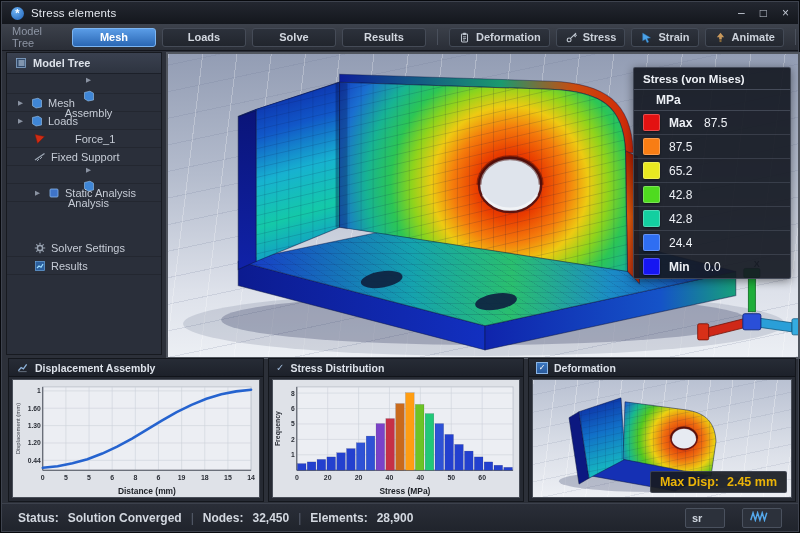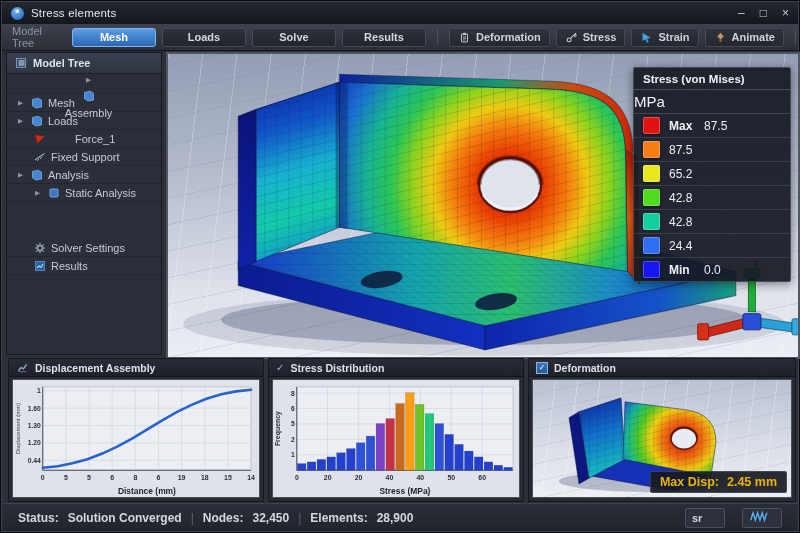--- a/index.html
+++ b/index.html
@@ -34,21 +34,21 @@
   .viewport{position:absolute;left:164px;top:50px;width:630px;height:303px;border:2px solid #51565f;overflow:hidden;
     background:
       repeating-linear-gradient(97deg, rgba(255,255,255,.26) 0 1px, rgba(0,0,0,0) 1px 34px),
       repeating-linear-gradient(-12deg, rgba(105,115,145,.16) 0 1px, rgba(0,0,0,0) 1px 26px),
       linear-gradient(180deg,#939db4 0%,#b4bccd 40%,#dde1ea 78%,#eceff4 100%);}
   .viewport svg.scene{position:absolute;inset:0;width:100%;height:100%;display:block}
 
   
   .legend{position:absolute;top:13px;right:7px;width:156px;background:rgba(21,26,35,.93);border:1px solid rgba(110,120,140,.45);border-radius:2px;box-shadow:0 2px 10px rgba(0,0,0,.45);color:#eef1f6}
   .legend-title{padding:5px 9px 4px;font-size:11.5px;font-weight:700;border-bottom:1px solid rgba(140,150,170,.35)}
-  .legend-unit{padding:3px 0;font-size:15px;font-weight:400;border-bottom:1px solid rgba(140,150,170,.3)}
+  .legend-unit{padding:3px 22px;font-size:12px;font-weight:700;border-bottom:1px solid rgba(140,150,170,.3)}
   .leg-row{display:flex;align-items:center;gap:9px;padding:3px 9px;border-bottom:1px solid rgba(140,150,170,.22)}
   .leg-row:last-child{border-bottom:none}
   .swatch{width:17px;height:17px;border-radius:2px;box-shadow:inset 0 0 0 1px rgba(255,255,255,.25),0 1px 2px rgba(0,0,0,.5);flex:none}
   .leg-label{font-size:12px;font-weight:700;min-width:26px}
   .leg-label:empty{display:none}
   .leg-value{font-size:12px;font-weight:400}
 
   
   .panel{position:absolute;top:356px;height:142px;background:#262a33;border:1px solid #14171d}
   .p1{left:6px;width:254px}.p2{left:266px;width:254px}.p3{left:526px;width:266px}
@@ -187,21 +187,21 @@
         </div>
         <div class="tree-item" style="padding-left: 26px;">
           <span class="t-icon">
             <svg viewBox="0 0 12 12" width="12" height="12">
               <path d="M1,9 L10.5,2.5" stroke="#9aa4b2" stroke-width="1.4"></path>
               <path d="M3,10 l2,-2 M6,8 l2,-2" stroke="#9aa4b2" stroke-width="1"></path>
             </svg>
           </span>
           <span class="t-label">Fixed Support</span>
         </div>
-        <div class="tree-item" style="padding-left: 9px;">
+        <div class="tree-item" style="padding-left: 9px; flex-direction: column;">
           <span class="twisty">▶</span>
           <span class="t-icon">
             <svg viewBox="0 0 12 12" width="12" height="12">
               <path d="M1.5,2.5 L7,1.2 L10.5,3.2 V10 L5,11 L1.5,8.8 Z" fill="#3f86d6" stroke="#9cc6ee" stroke-width="0.6"></path>
             </svg>
           </span>
           <span class="t-label">Analysis</span>
         </div>
         <div class="tree-item" style="padding-left: 26px;">
           <span class="twisty">▶</span>

